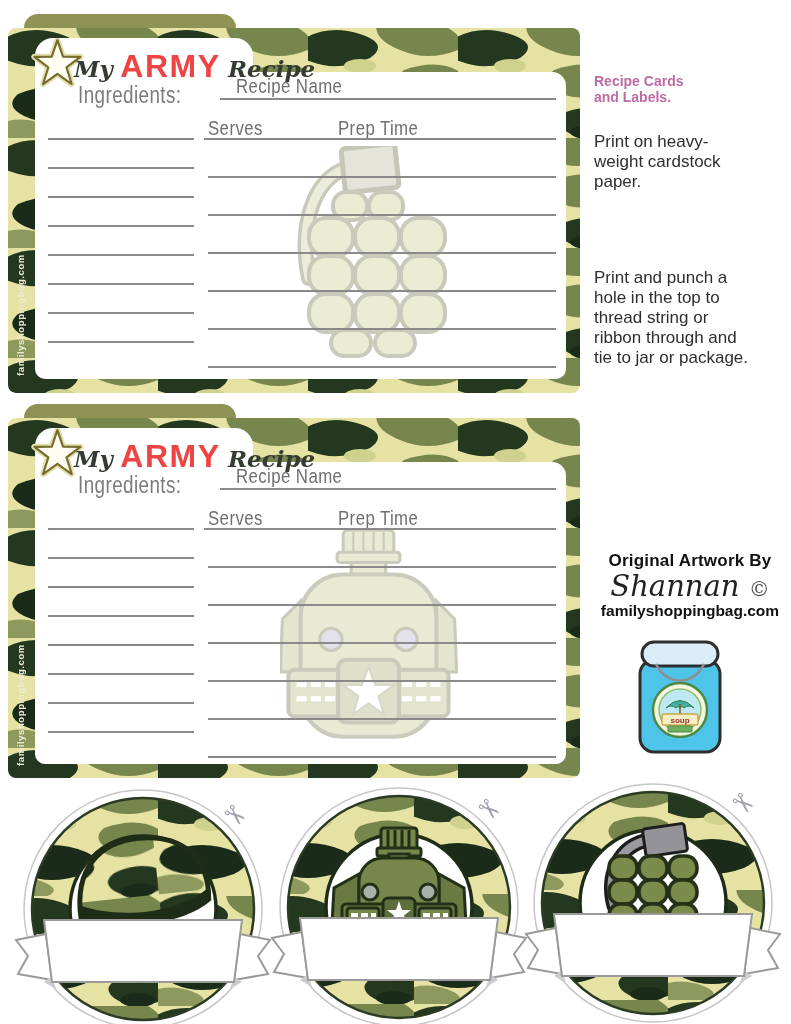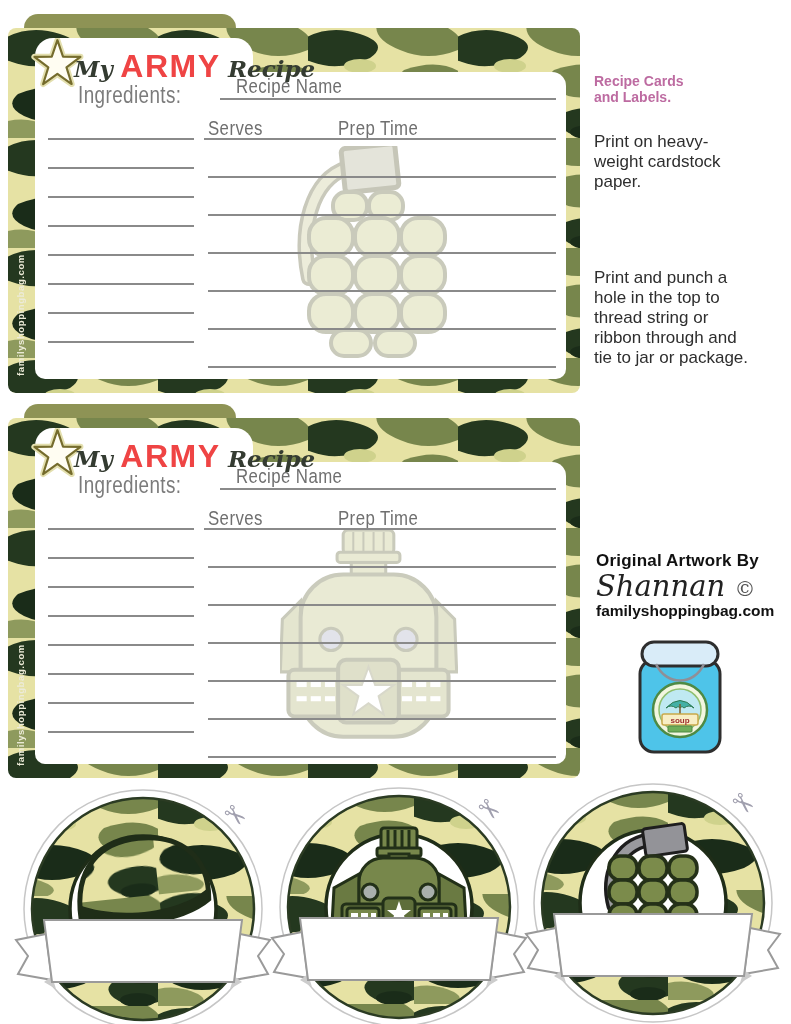--- a/index.html
+++ b/index.html
@@ -35,21 +35,21 @@
           font-size:14px;line-height:1.12;white-space:pre-line;}
   .side-h2{font-size:27px;}
   .side-p{position:absolute;left:594px;width:190px;color:#2e2e2e;font-size:17px;
           line-height:1.18;white-space:pre-line;}
 
   
   .logo{position:absolute;left:602px;top:444px;width:176px;text-align:center;}
   .logo-word{font-family:"DejaVu Serif",serif;font-weight:bold;font-size:29px;color:#fff;
              -webkit-text-stroke:1.8px #8f8f8f;text-shadow:0 0 1px #8f8f8f;letter-spacing:2px;}
   .heart-svg{display:block;margin:-2px auto -4px auto;}
-  .credit{position:absolute;left:596px;top:551px;width:188px;color:#111;}
+  .credit{position:absolute;left:596px;top:551px;width:188px;text-align:center;color:#111;}
   .credit-by{font-size:17px;font-weight:800;letter-spacing:.2px;}
   .credit-artist{font-family:"DejaVu Serif",serif;font-style:italic;font-size:29px;
                  color:#222;line-height:1.05;}
   .credit-c{font-size:21px;color:#555;font-style:normal;}
   .credit-site{font-size:15.5px;font-weight:bold;margin-top:1px;}
   .jar-svg{position:absolute;left:630px;top:638px;}
 
   
   .round-label{position:absolute;}
   .scissors{position:absolute;color:#a09fae;font-size:27px;transform:rotate(42deg);

